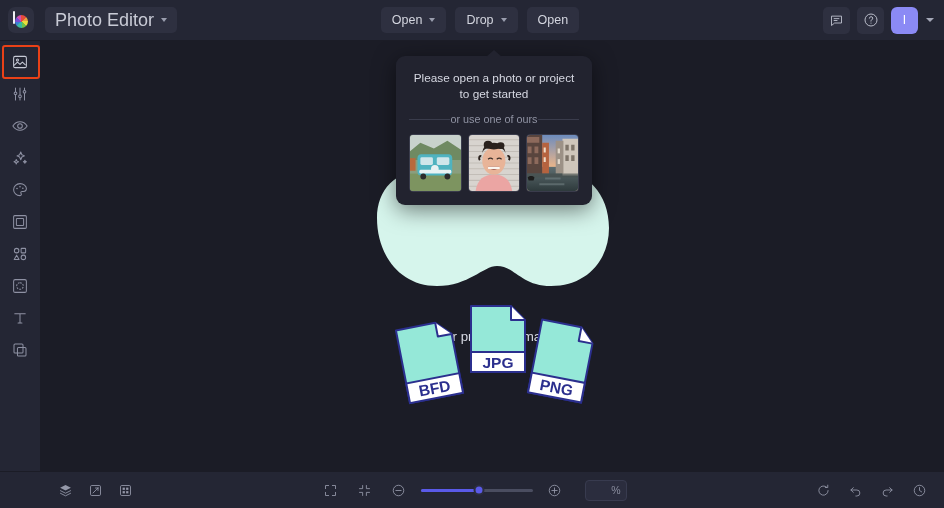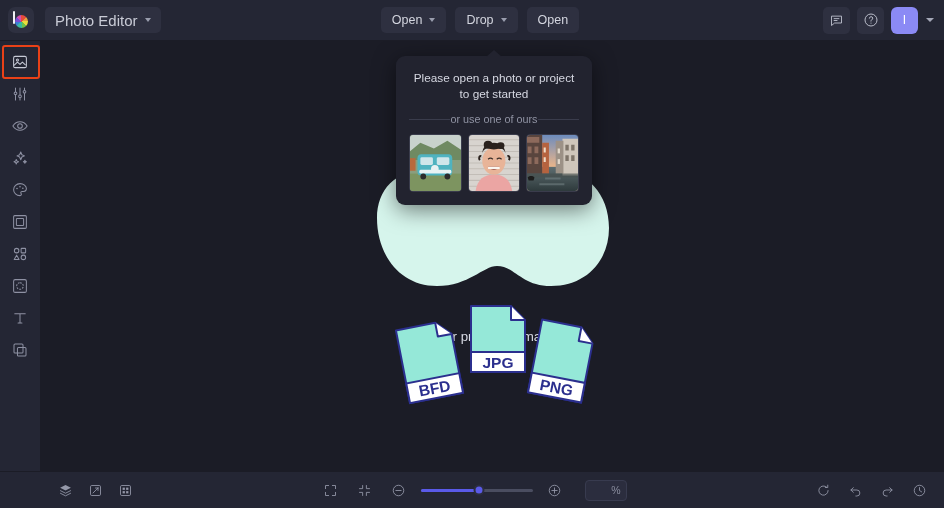--- a/index.html
+++ b/index.html
@@ -37,21 +37,21 @@
       #3b7fd4 225deg 270deg, #7a4fd0 270deg 315deg, #d44fae 315deg 360deg);
   }
   .logo .stem {
     position: absolute; left: 5px; top: 4px;
     width: 2.5px; height: 13px; border-radius: 2px; background: #f2f2f5;
   }
   .dropdown-btn {
     height: 26px; padding: 0 10px;
     background: #2e3040; border-radius: 5px;
     display: flex; align-items: center; gap: 7px;
-    color: #c9cbd6; font-size: 15px;
+    color: #c9cbd6; font-size: 18px;
     cursor: pointer; user-select: none;
   }
   .chev {
     width: 0; height: 0;
     border-left: 3.5px solid transparent; border-right: 3.5px solid transparent;
     border-top: 4px solid #9a9dad;
   }
   .header-center {
     position: absolute; left: 16px; right: 0;
     display: flex; justify-content: center; align-items: center; gap: 9px;

